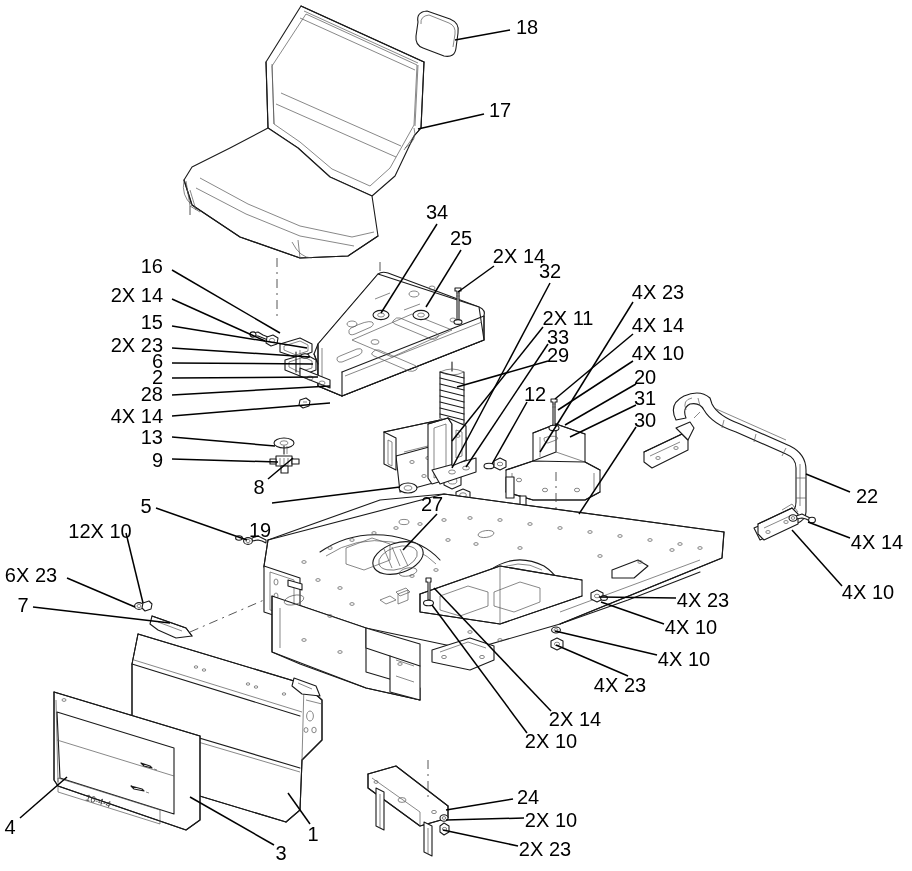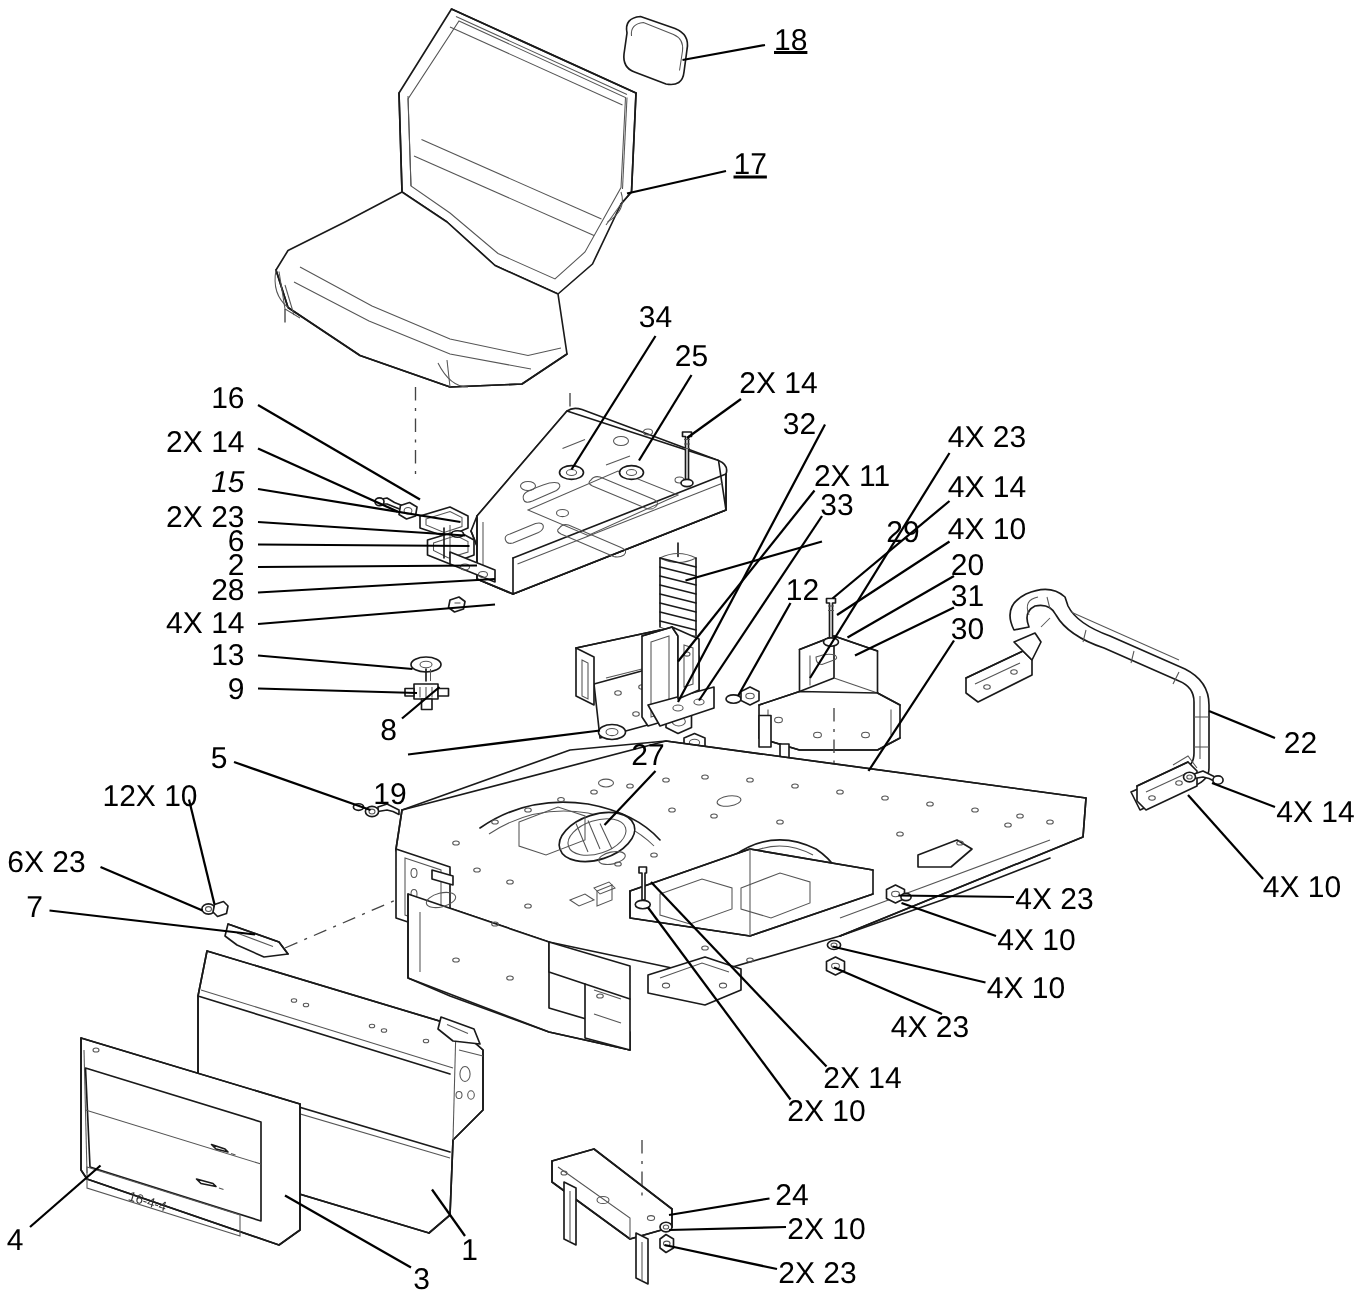--- a/index.html
+++ b/index.html
@@ -26,21 +26,21 @@
     position: absolute;
     font-family: "Liberation Sans", sans-serif;
     font-size: 20px;
     font-weight: 400;
     color: #000000;
     white-space: nowrap;
     line-height: 1;
     letter-spacing: 0px;
   }
   .callout.anchor-right { transform: translate(-100%, -50%); }
-  .callout.anchor-left  { transform: translate(0, -50%); text-decoration: underline; }
+  .callout.anchor-left  { transform: translate(0, -50%); }
   .callout.anchor-mid   { transform: translate(-50%, -50%); }
 </style>
 </head>
 <body>
 
 <div id="page">
 
   <svg id="artwork" viewBox="0 0 912 871" xmlns="http://www.w3.org/2000/svg">
     <defs>
       <style>
@@ -620,34 +620,34 @@
         <polyline points="310,824 288,793" class="leader"></polyline>
       </g>
   </svg>
 
   <div id="callout-layer">
       <div class="callout anchor-left" style="left: 516px; top: 27px;">18</div>
       <div class="callout anchor-left" style="left: 489px; top: 110px;">17</div>
       <div class="callout anchor-mid" style="left: 437px; top: 212px;">34</div>
       <div class="callout anchor-mid" style="left: 461px; top: 238px;">25</div>
       <div class="callout anchor-mid" style="left: 519px; top: 256px;">2X 14</div>
-      <div class="callout anchor-mid" style="left: 533px; top: 271px; margin-top: 12px;">32</div>
+      <div class="callout anchor-mid" style="left: 550px; top: 271px;">32</div>
       <div class="callout anchor-mid" style="left: 568px; top: 318px;">2X 11</div>
       <div class="callout anchor-mid" style="left: 558px; top: 337px;">33</div>
-      <div class="callout anchor-mid" style="left: 558px; top: 355px; margin-left: 44px;">29</div>
+      <div class="callout anchor-mid" style="left: 558px; top: 355px;">29</div>
       <div class="callout anchor-mid" style="left: 535px; top: 394px;">12</div>
       <div class="callout anchor-mid" style="left: 658px; top: 292px;">4X 23</div>
       <div class="callout anchor-mid" style="left: 658px; top: 325px;">4X 14</div>
       <div class="callout anchor-mid" style="left: 658px; top: 353px;">4X 10</div>
       <div class="callout anchor-mid" style="left: 645px; top: 377px;">20</div>
       <div class="callout anchor-mid" style="left: 645px; top: 398px;">31</div>
       <div class="callout anchor-mid" style="left: 645px; top: 420px;">30</div>
       <div class="callout anchor-right" style="left: 163px; top: 266px;">16</div>
       <div class="callout anchor-right" style="left: 163px; top: 295px;">2X 14</div>
-      <div class="callout anchor-right" style="left: 163px; top: 322px; font-style: italic;">15</div>
+      <div class="callout anchor-right" style="left: 163px; top: 322px;">15</div>
       <div class="callout anchor-right" style="left: 163px; top: 345px;">2X 23</div>
       <div class="callout anchor-right" style="left: 163px; top: 361px;">6</div>
       <div class="callout anchor-right" style="left: 163px; top: 377px;">2</div>
       <div class="callout anchor-right" style="left: 163px; top: 394px;">28</div>
       <div class="callout anchor-right" style="left: 163px; top: 416px;">4X 14</div>
       <div class="callout anchor-right" style="left: 163px; top: 437px;">13</div>
       <div class="callout anchor-right" style="left: 163px; top: 460px;">9</div>
       <div class="callout anchor-mid" style="left: 259px; top: 487px;">8</div>
       <div class="callout anchor-mid" style="left: 260px; top: 506px; margin-top: 24px;">19</div>
       <div class="callout anchor-mid" style="left: 432px; top: 504px;">27</div>

